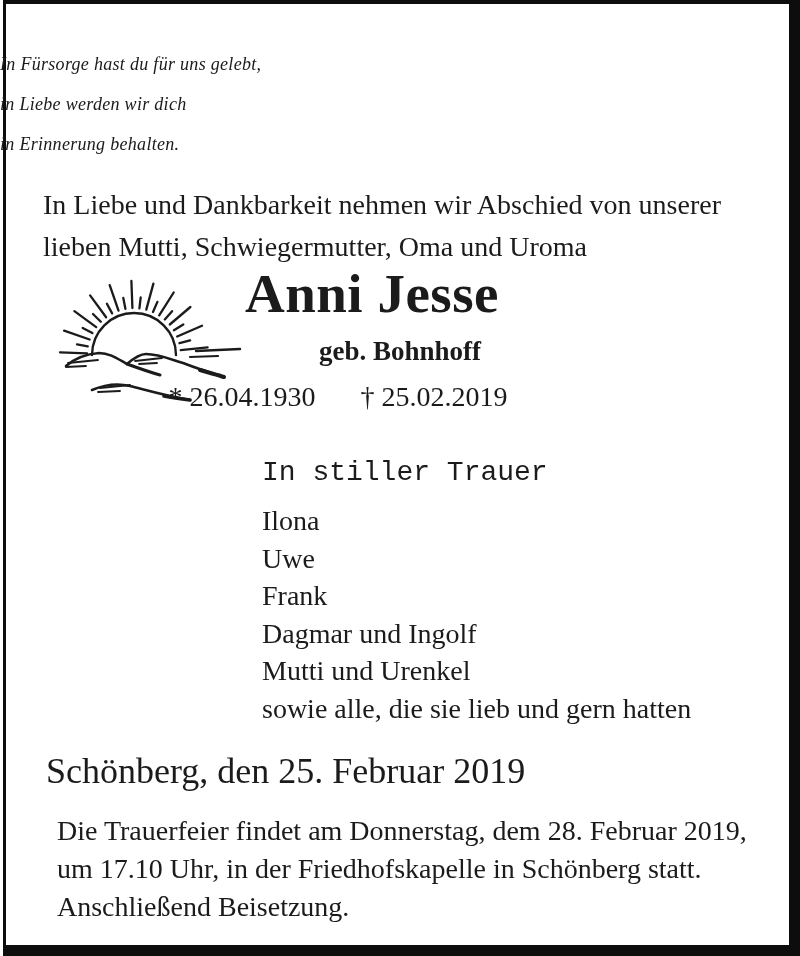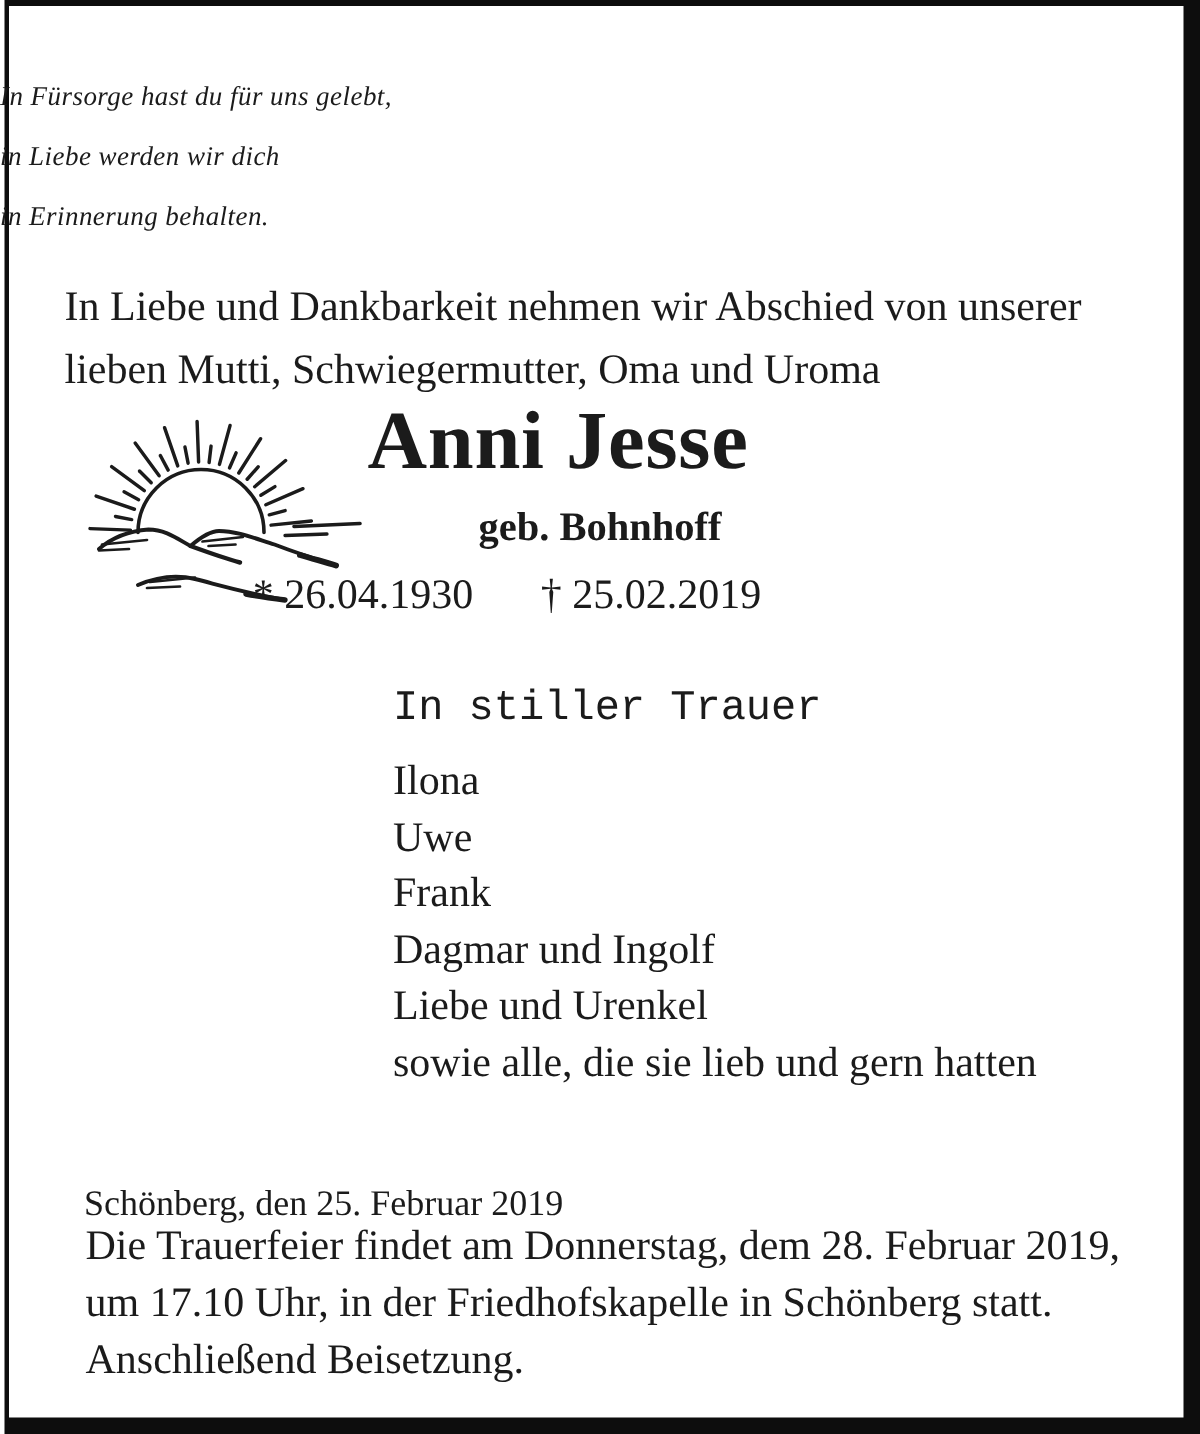--- a/index.html
+++ b/index.html
@@ -72,23 +72,22 @@
     font-family: Liberation Mono, monospace;
   }
   .mourners {
     position: absolute;
     left: 262px; top: 502px;
     font-size: 28px;
     line-height: 37.5px;
   }
   .place-date {
     position: absolute;
-    left: 56px; top: 750px;
-    font-size: 24px;
-    margin-top: 40px;
+    left: 46px; top: 750px;
+    font-size: 36px;
   }
   .funeral {
     position: absolute;
     left: 57px; top: 812px;
     font-size: 28px;
     line-height: 38px;
   }
   .stroke {
     fill: none;
     stroke: #1b1b1b;
@@ -175,21 +174,21 @@
     </div>
   </div>
 
   <div class="mourning-heading">In stiller Trauer</div>
 
   <div class="mourners">
     <div>Ilona</div>
     <div>Uwe</div>
     <div>Frank</div>
     <div>Dagmar und Ingolf</div>
-    <div>Liebe und Urenkel</div>
+    <div>Mutti und Urenkel</div>
     <div>sowie alle, die sie lieb und gern hatten</div>
   </div>
 
   <div class="place-date">Schönberg, den 25. Februar 2019</div>
 
   <div class="funeral">
     <div>Die Trauerfeier findet am Donnerstag, dem 28. Februar 2019,</div>
     <div>um 17.10 Uhr, in der Friedhofskapelle in Schönberg statt.</div>
     <div>Anschließend Beisetzung.</div>
   </div>

